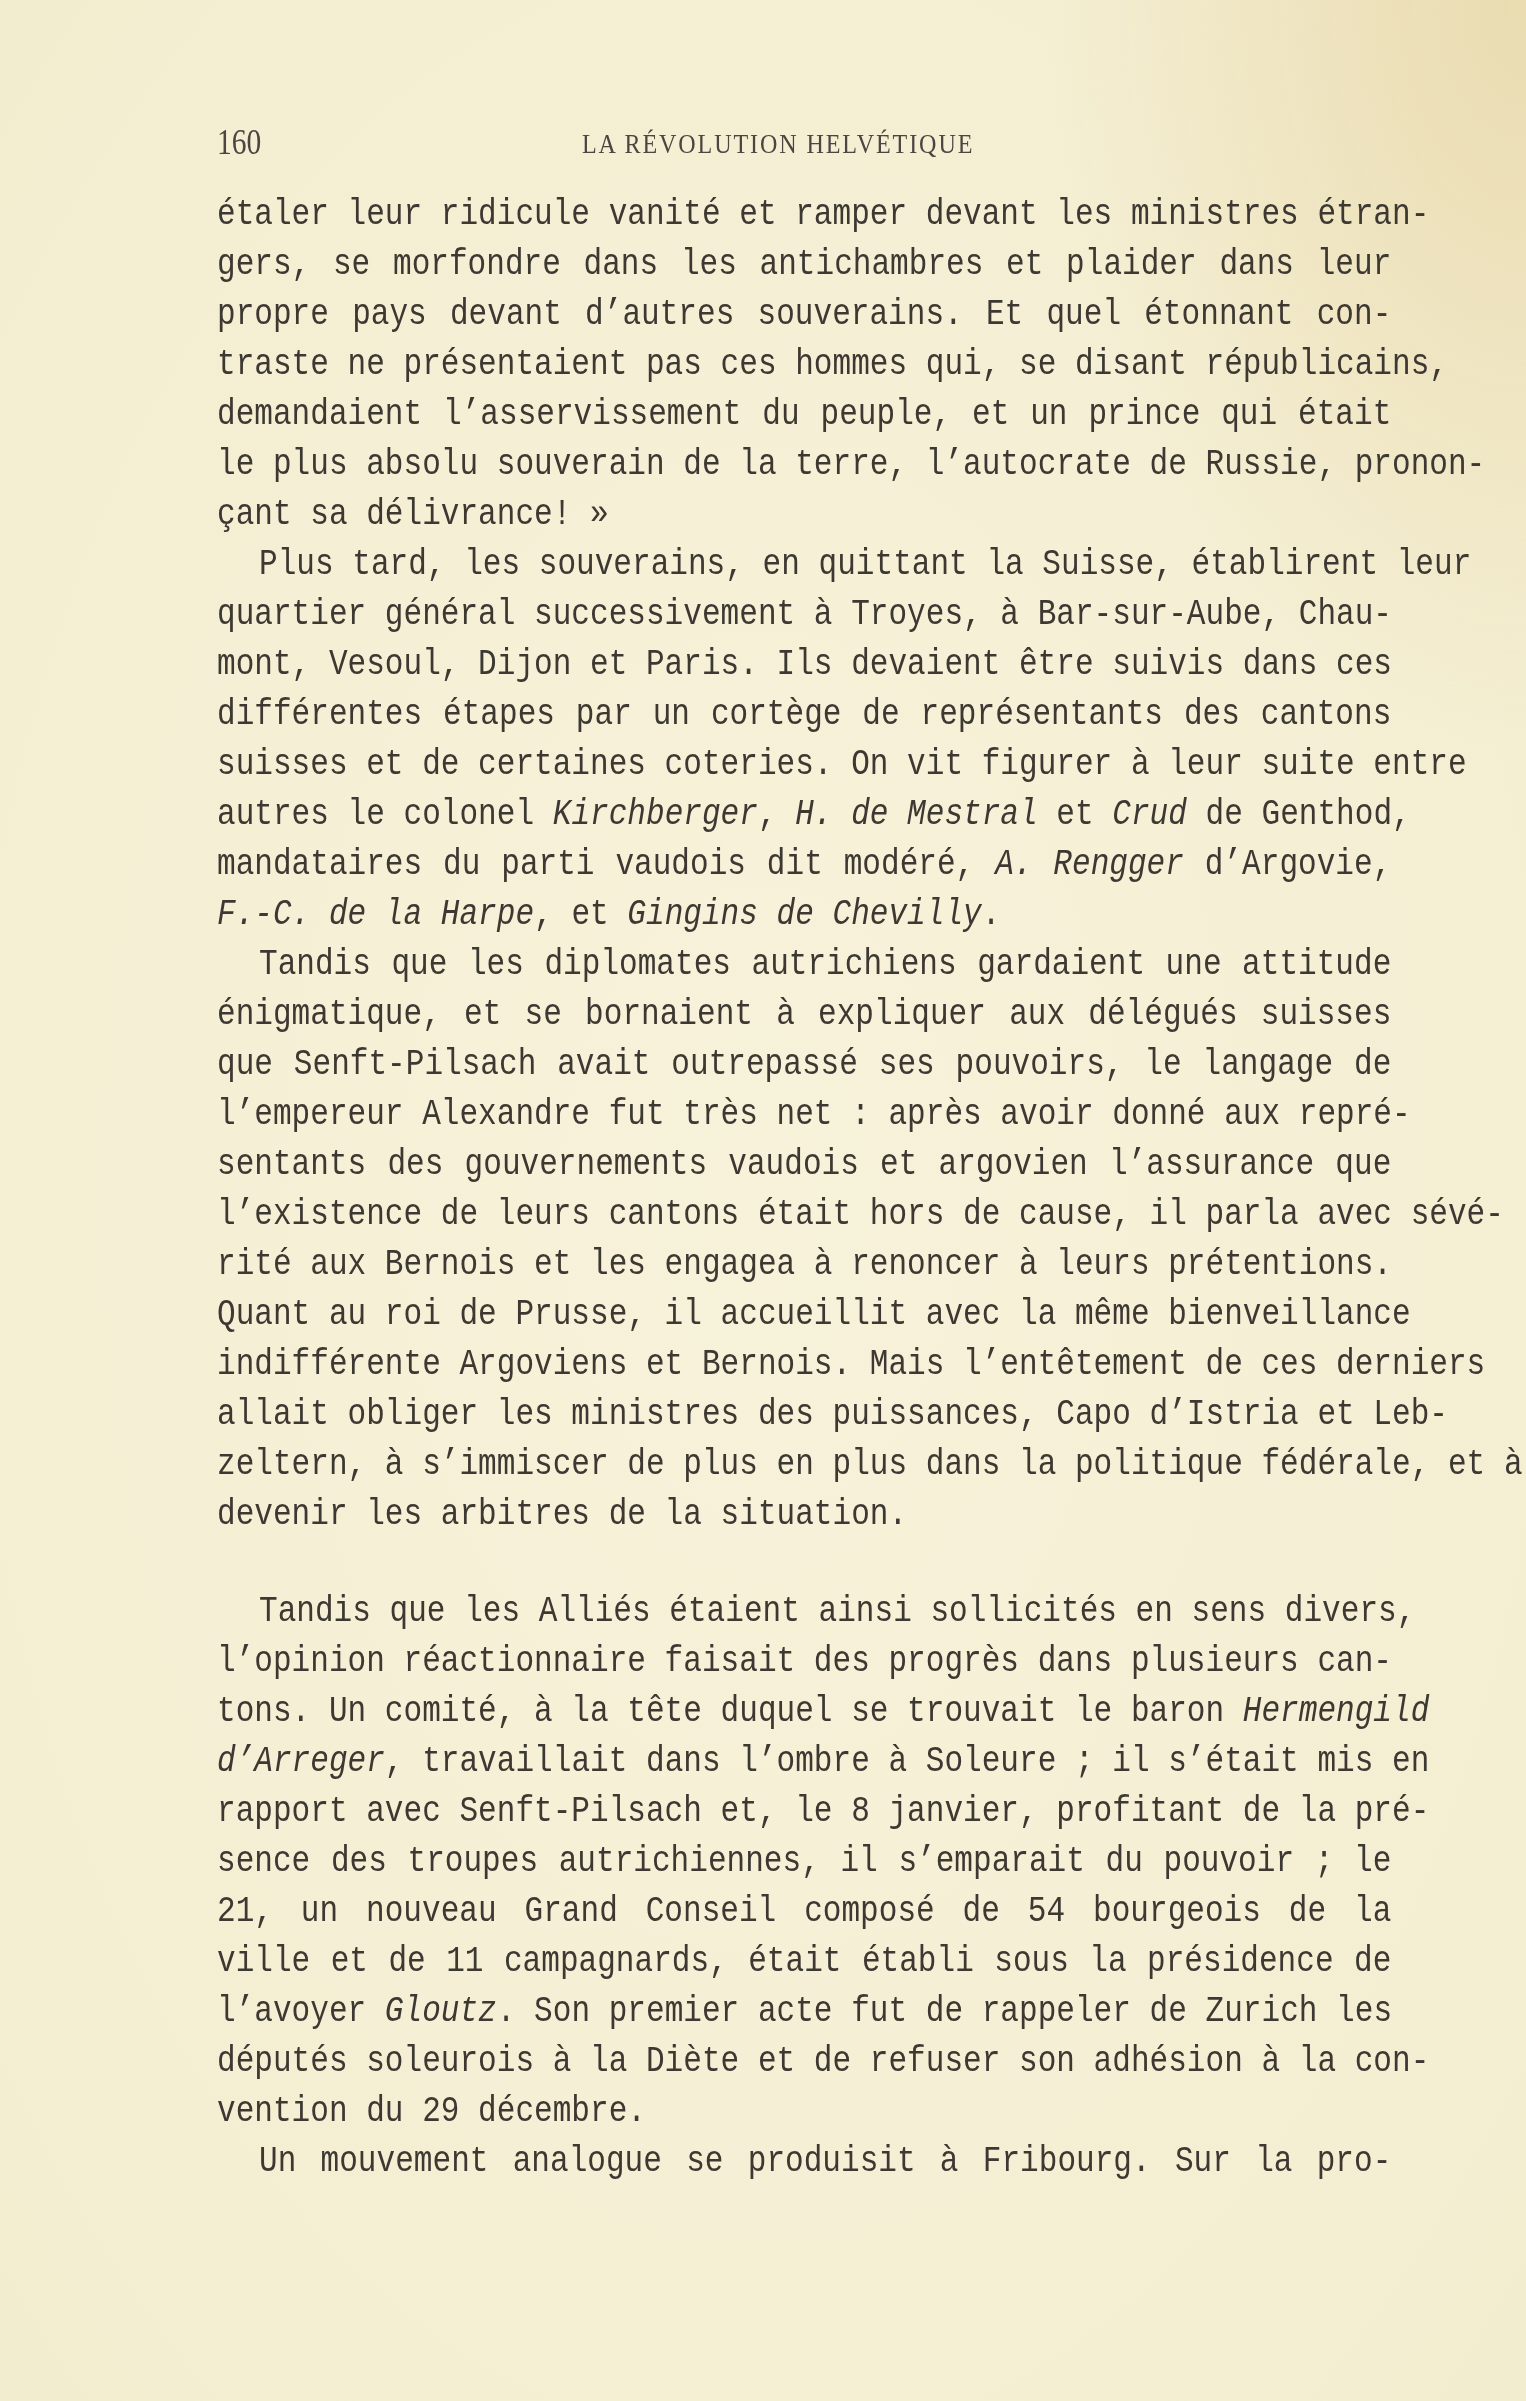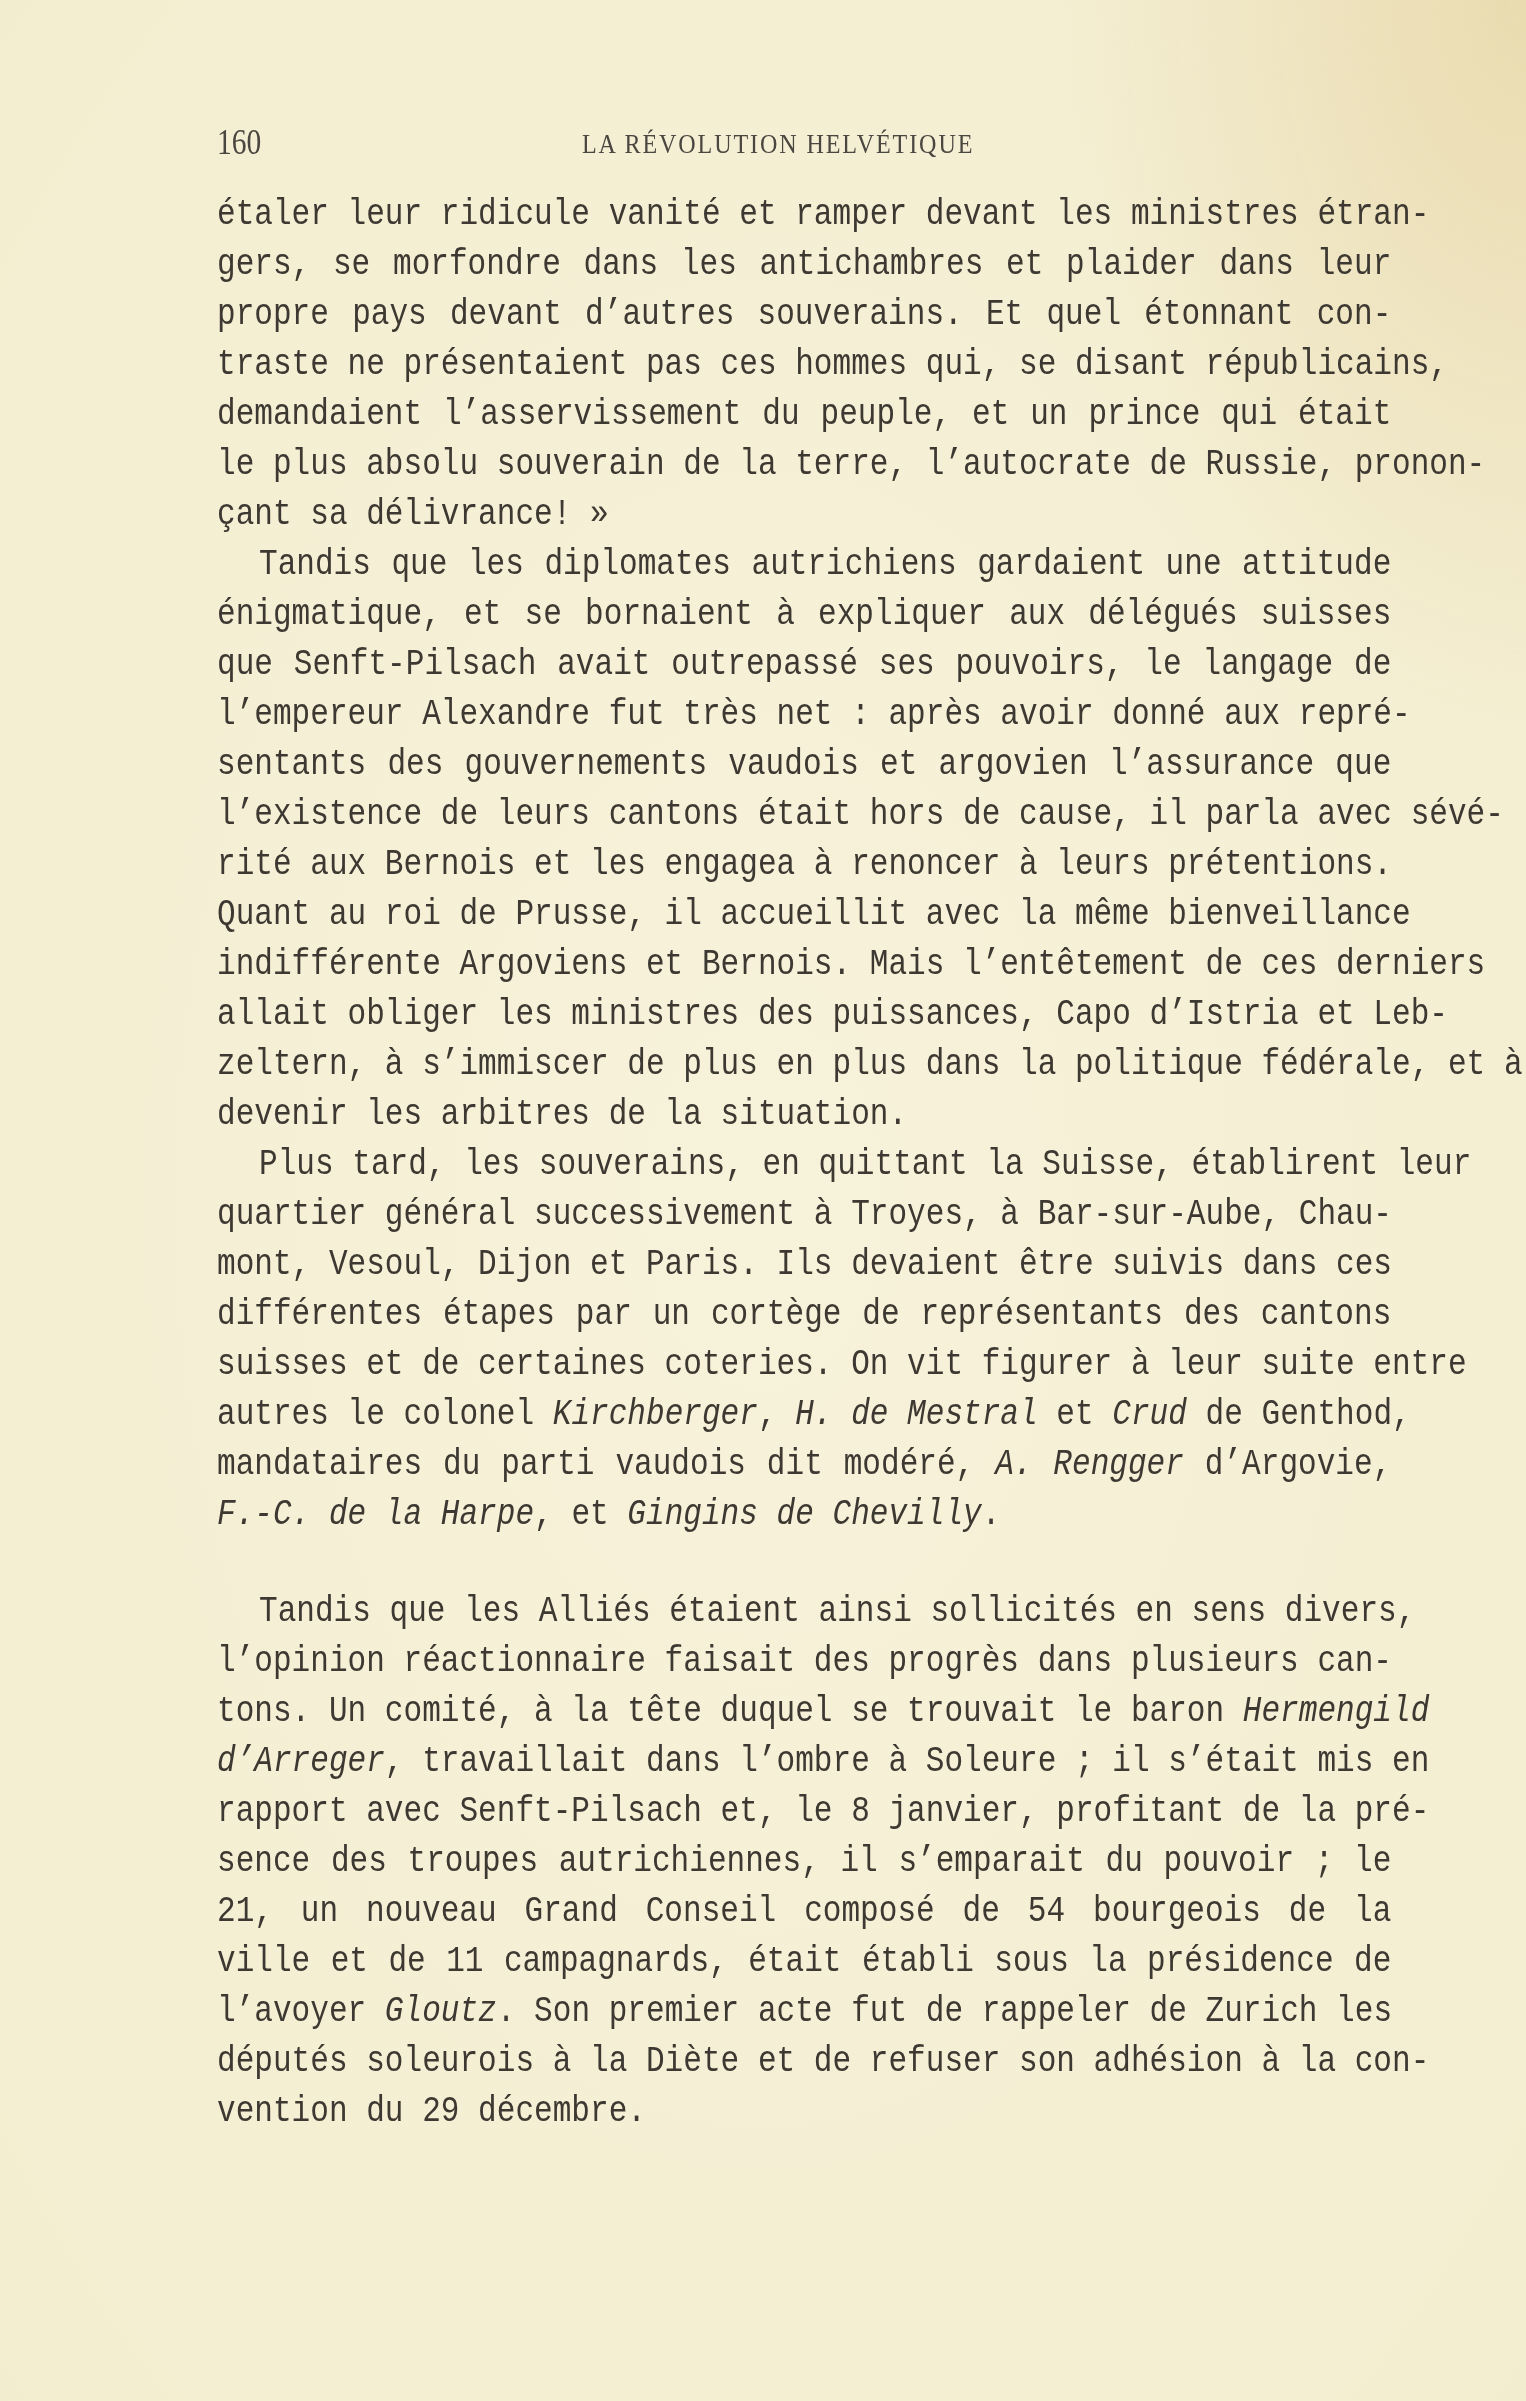--- a/index.html
+++ b/index.html
@@ -100,52 +100,55 @@
       <div class="paragraph">
         <div class="line" style="width: 1398px; display: block; transform: scaleX(0.84);"><span class="seg">étaler leur ridicule vanité et ramper devant les ministres étran-</span></div>
         <div class="line" style="width: 1398px; display: block; transform: scaleX(0.84);"><span class="seg">gers, se morfondre dans les antichambres et plaider dans leur</span></div>
         <div class="line" style="width: 1398px; display: block; transform: scaleX(0.84);"><span class="seg">propre pays devant d’autres souverains. Et quel étonnant con-</span></div>
         <div class="line" style="width: 1398px; display: block; transform: scaleX(0.84);"><span class="seg">traste ne présentaient pas ces hommes qui, se disant républicains,</span></div>
         <div class="line" style="width: 1398px; display: block; transform: scaleX(0.84);"><span class="seg">demandaient l’asservissement du peuple, et un prince qui était</span></div>
         <div class="line" style="width: 1398px; display: block; transform: scaleX(0.84);"><span class="seg">le plus absolu souverain de la terre, l’autocrate de Russie, pronon-</span></div>
         <div class="line last" style="width: 303px; display: block; transform: scaleX(0.84);"><span class="seg">çant sa délivrance! »</span></div>
       </div>
       <div class="paragraph">
+        <div class="line indent" style="width: 1398px; display: block; transform: scaleX(0.84);"><span class="seg">Plus tard, les souverains, en quittant la Suisse, établirent leur</span></div>
+        <div class="line" style="width: 1398px; display: block; transform: scaleX(0.84);"><span class="seg">quartier général successivement à Troyes, à Bar-sur-Aube, Chau-</span></div>
+        <div class="line" style="width: 1398px; display: block; transform: scaleX(0.84);"><span class="seg">mont, Vesoul, Dijon et Paris. Ils devaient être suivis dans ces</span></div>
+        <div class="line" style="width: 1398px; display: block; transform: scaleX(0.84);"><span class="seg">différentes étapes par un cortège de représentants des cantons</span></div>
+        <div class="line" style="width: 1398px; display: block; transform: scaleX(0.84);"><span class="seg">suisses et de certaines coteries. On vit figurer à leur suite entre</span></div>
+        <div class="line" style="width: 1398px; display: block; transform: scaleX(0.84);"><span class="seg">autres le colonel </span><span class="seg it">Kirchberger</span><span class="seg">, </span><span class="seg it">H. de Mestral</span><span class="seg"> et </span><span class="seg it">Crud</span><span class="seg"> de Genthod,</span></div>
+        <div class="line" style="width: 1398px; display: block; transform: scaleX(0.84);"><span class="seg">mandataires du parti vaudois dit modéré, </span><span class="seg it">A. Rengger</span><span class="seg"> d’Argovie,</span></div>
+        <div class="line last" style="width: 612px; display: block; transform: scaleX(0.84);"><span class="seg it">F.-C. de la Harpe</span><span class="seg">, et </span><span class="seg it">Gingins de Chevilly</span><span class="seg">.</span></div>
+      </div>
+      <div class="paragraph">
         <div class="line indent" style="width: 1398px; display: block; transform: scaleX(0.84);"><span class="seg">Tandis que les diplomates autrichiens gardaient une attitude</span></div>
         <div class="line" style="width: 1398px; display: block; transform: scaleX(0.84);"><span class="seg">énigmatique, et se bornaient à expliquer aux délégués suisses</span></div>
         <div class="line" style="width: 1398px; display: block; transform: scaleX(0.84);"><span class="seg">que Senft-Pilsach avait outrepassé ses pouvoirs, le langage de</span></div>
         <div class="line" style="width: 1398px; display: block; transform: scaleX(0.84);"><span class="seg">l’empereur Alexandre fut très net : après avoir donné aux repré-</span></div>
         <div class="line" style="width: 1398px; display: block; transform: scaleX(0.84);"><span class="seg">sentants des gouvernements vaudois et argovien l’assurance que</span></div>
         <div class="line" style="width: 1398px; display: block; transform: scaleX(0.84);"><span class="seg">l’existence de leurs cantons était hors de cause, il parla avec sévé-</span></div>
         <div class="line" style="width: 1398px; display: block; transform: scaleX(0.84);"><span class="seg">rité aux Bernois et les engagea à renoncer à leurs prétentions.</span></div>
         <div class="line" style="width: 1398px; display: block; transform: scaleX(0.84);"><span class="seg">Quant au roi de Prusse, il accueillit avec la même bienveillance</span></div>
         <div class="line" style="width: 1398px; display: block; transform: scaleX(0.84);"><span class="seg">indifférente Argoviens et Bernois. Mais l’entêtement de ces derniers</span></div>
         <div class="line" style="width: 1398px; display: block; transform: scaleX(0.84);"><span class="seg">allait obliger les ministres des puissances, Capo d’Istria et Leb-</span></div>
         <div class="line" style="width: 1398px; display: block; transform: scaleX(0.84);"><span class="seg">zeltern, à s’immiscer de plus en plus dans la politique fédérale, et à</span></div>
         <div class="line last" style="width: 503px; display: block; transform: scaleX(0.84);"><span class="seg">devenir les arbitres de la situation.</span></div>
-      </div>
-      <div class="paragraph">
-        <div class="line indent" style="width: 1398px; display: block; transform: scaleX(0.84);"><span class="seg">Plus tard, les souverains, en quittant la Suisse, établirent leur</span></div>
-        <div class="line" style="width: 1398px; display: block; transform: scaleX(0.84);"><span class="seg">quartier général successivement à Troyes, à Bar-sur-Aube, Chau-</span></div>
-        <div class="line" style="width: 1398px; display: block; transform: scaleX(0.84);"><span class="seg">mont, Vesoul, Dijon et Paris. Ils devaient être suivis dans ces</span></div>
-        <div class="line" style="width: 1398px; display: block; transform: scaleX(0.84);"><span class="seg">différentes étapes par un cortège de représentants des cantons</span></div>
-        <div class="line" style="width: 1398px; display: block; transform: scaleX(0.84);"><span class="seg">suisses et de certaines coteries. On vit figurer à leur suite entre</span></div>
-        <div class="line" style="width: 1398px; display: block; transform: scaleX(0.84);"><span class="seg">autres le colonel </span><span class="seg it">Kirchberger</span><span class="seg">, </span><span class="seg it">H. de Mestral</span><span class="seg"> et </span><span class="seg it">Crud</span><span class="seg"> de Genthod,</span></div>
-        <div class="line" style="width: 1398px; display: block; transform: scaleX(0.84);"><span class="seg">mandataires du parti vaudois dit modéré, </span><span class="seg it">A. Rengger</span><span class="seg"> d’Argovie,</span></div>
-        <div class="line last" style="width: 612px; display: block; transform: scaleX(0.84);"><span class="seg it">F.-C. de la Harpe</span><span class="seg">, et </span><span class="seg it">Gingins de Chevilly</span><span class="seg">.</span></div>
       </div>
       <div class="gap"></div>
       <div class="paragraph">
         <div class="line indent" style="width: 1398px; display: block; transform: scaleX(0.84);"><span class="seg">Tandis que les Alliés étaient ainsi sollicités en sens divers,</span></div>
         <div class="line" style="width: 1398px; display: block; transform: scaleX(0.84);"><span class="seg">l’opinion réactionnaire faisait des progrès dans plusieurs can-</span></div>
         <div class="line" style="width: 1398px; display: block; transform: scaleX(0.84);"><span class="seg">tons. Un comité, à la tête duquel se trouvait le baron </span><span class="seg it">Hermengild</span></div>
         <div class="line" style="width: 1398px; display: block; transform: scaleX(0.84);"><span class="seg it">d’Arreger</span><span class="seg">, travaillait dans l’ombre à Soleure ; il s’était mis en</span></div>
         <div class="line" style="width: 1398px; display: block; transform: scaleX(0.84);"><span class="seg">rapport avec Senft-Pilsach et, le 8 janvier, profitant de la pré-</span></div>
         <div class="line" style="width: 1398px; display: block; transform: scaleX(0.84);"><span class="seg">sence des troupes autrichiennes, il s’emparait du pouvoir ; le</span></div>
         <div class="line" style="width: 1398px; display: block; transform: scaleX(0.84);"><span class="seg">21, un nouveau Grand Conseil composé de 54 bourgeois de la</span></div>
         <div class="line" style="width: 1398px; display: block; transform: scaleX(0.84);"><span class="seg">ville et de 11 campagnards, était établi sous la présidence de</span></div>
         <div class="line" style="width: 1398px; display: block; transform: scaleX(0.84);"><span class="seg">l’avoyer </span><span class="seg it">Gloutz</span><span class="seg">. Son premier acte fut de rappeler de Zurich les</span></div>
         <div class="line" style="width: 1398px; display: block; transform: scaleX(0.84);"><span class="seg">députés soleurois à la Diète et de refuser son adhésion à la con-</span></div>
         <div class="line last" style="width: 362px; display: block; transform: scaleX(0.84);"><span class="seg">vention du 29 décembre.</span></div>
       </div>
+      <div class="paragraph">
+        <div class="line indent" style="width: 1398px; display: block; transform: scaleX(0.84);"><span class="seg">Un mouvement analogue se produisit à Fribourg. Sur la pro-</span></div>
+      </div>
     </div>
 </div>
 
 
 </body></html>

